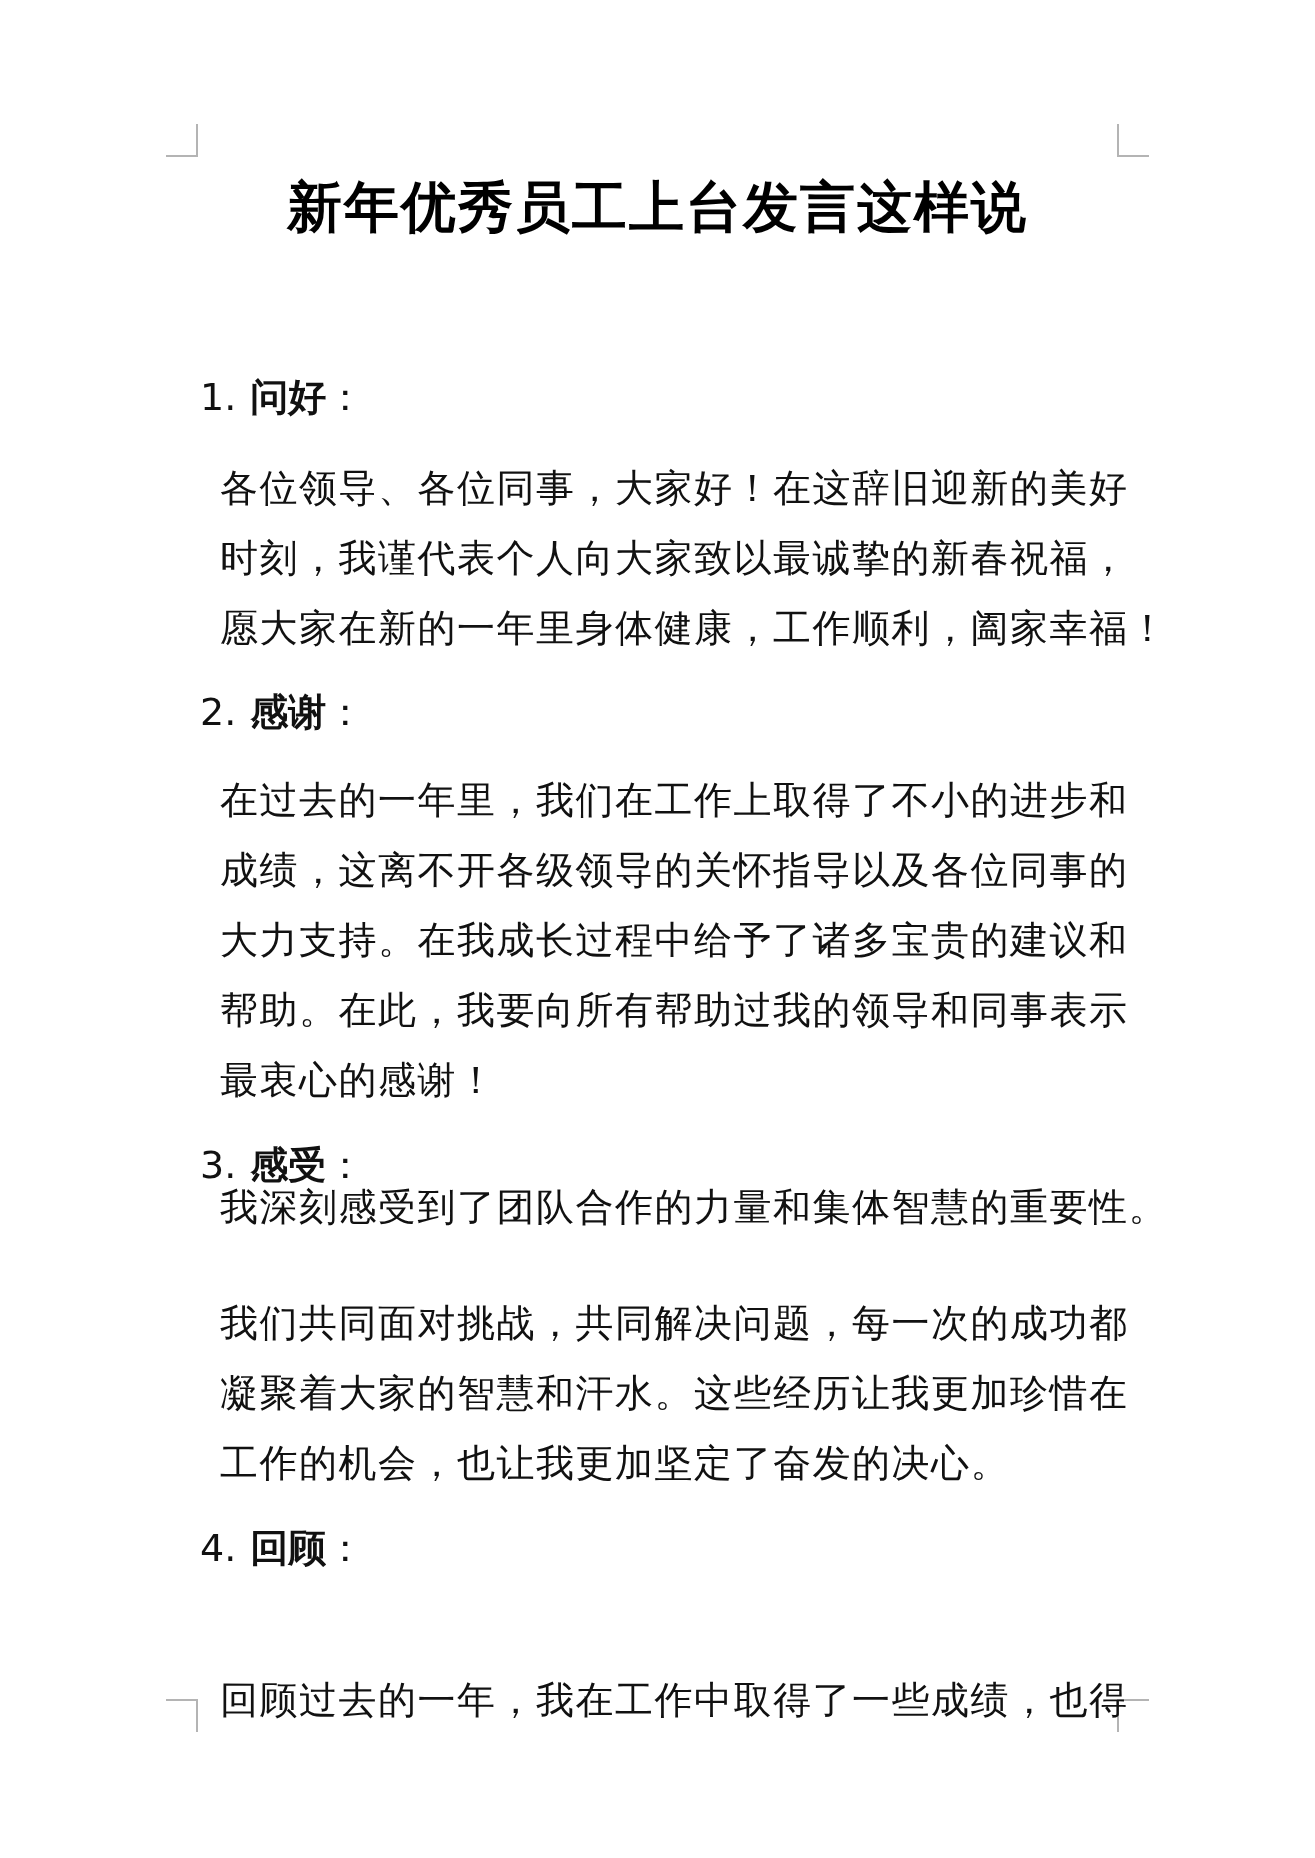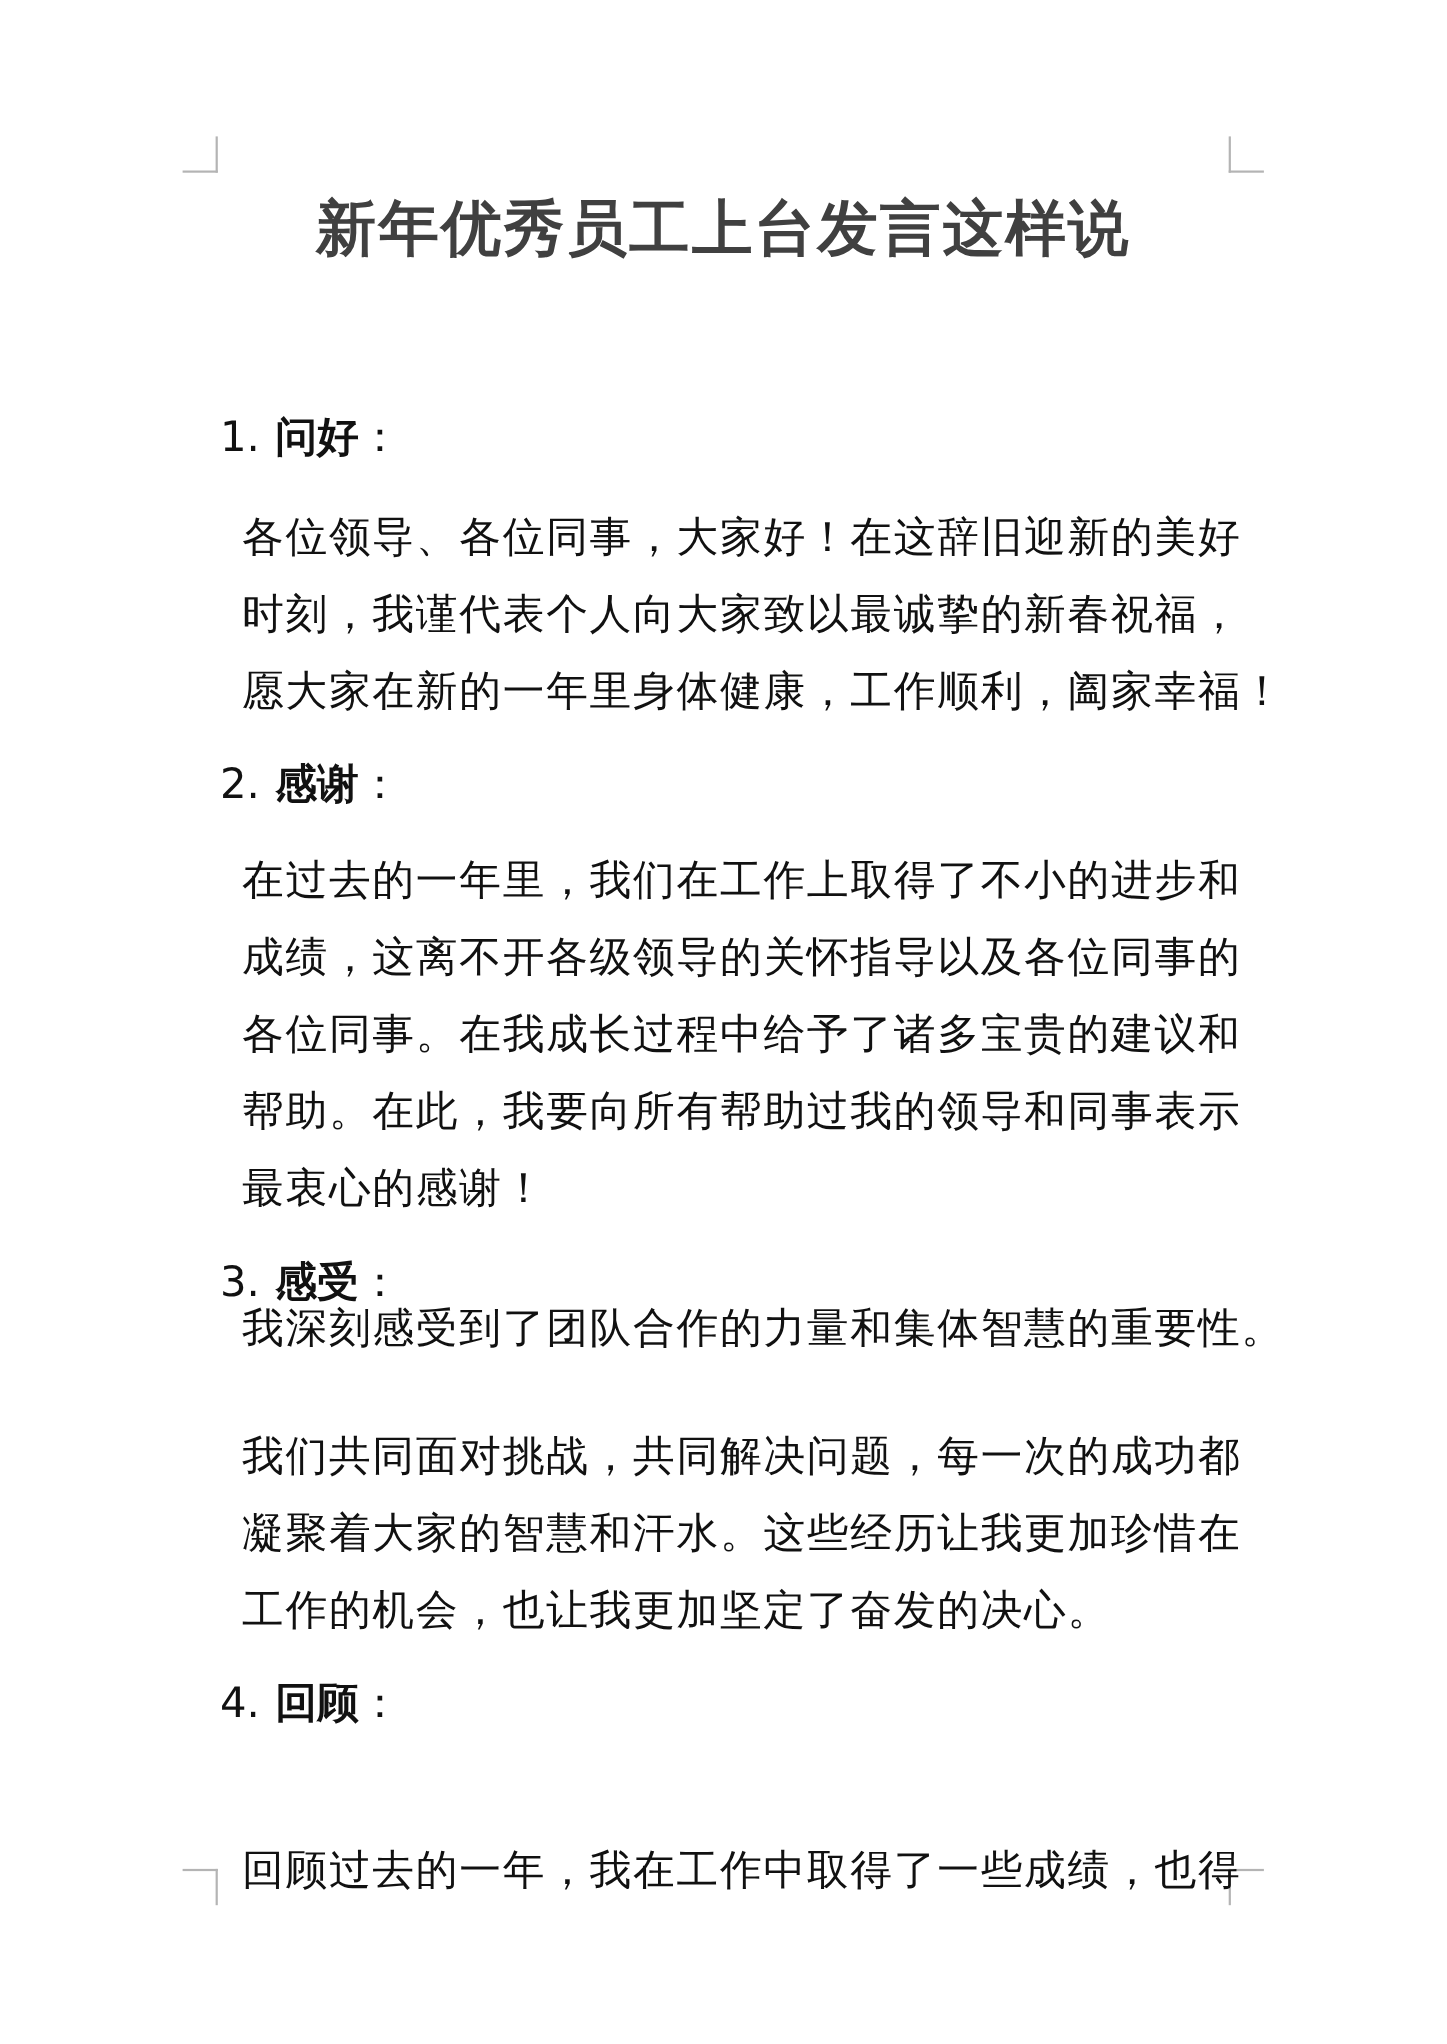--- a/index.html
+++ b/index.html
@@ -28,21 +28,21 @@
     .corner.tr { left: 1117px; top: 124px; border-left-width: 2px; border-bottom-width: 2px; }
     .corner.bl { left: 166px; top: 1699px; border-right-width: 2px; border-top-width: 2px; }
     .corner.br { left: 1117px; top: 1699px; border-left-width: 2px; border-top-width: 2px; }
 
     .title {
       position: absolute;
       left: 0;
       width: 1315px;
       top: 174px;
       text-align: center;
-      color: #404040;
+      color: #000000;
       font-size: 55px;
       font-weight: bold;
       line-height: 66px;
       letter-spacing: 2px;
       font-family: "DejaVu Serif", "Liberation Serif", serif;
     }
     .section-heading {
       position: absolute;
       left: 200px;
       font-size: 38px;
@@ -85,21 +85,21 @@
 </div>
 <div class="body-line" style="top:465px;">各位领导、各位同事，大家好！在这辞旧迎新的美好</div>
 <div class="body-line" style="top:535px;">时刻，我谨代表个人向大家致以最诚挚的新春祝福，</div>
 <div class="body-line" style="top:605px;text-align:right;">愿大家在新的一年里身体健康，工作顺利，阖家幸福！</div>
 
 <div class="section-heading" style="top:689px;">
   <span class="num">2.</span><span class="label">感谢</span><span class="colon">：</span>
 </div>
 <div class="body-line" style="top:777px;">在过去的一年里，我们在工作上取得了不小的进步和</div>
 <div class="body-line" style="top:847px;">成绩，这离不开各级领导的关怀指导以及各位同事的</div>
-<div class="body-line" style="top:917px;">各位同事。在我成长过程中给予了诸多宝贵的建议和</div>
+<div class="body-line" style="top:917px;">大力支持。在我成长过程中给予了诸多宝贵的建议和</div>
 <div class="body-line" style="top:987px;">帮助。在此，我要向所有帮助过我的领导和同事表示</div>
 <div class="body-line" style="top:1057px;">最衷心的感谢！</div>
 
 <div class="section-heading" style="top:1142px;">
   <span class="num">3.</span><span class="label">感受</span><span class="colon">：</span>
 </div>
 <div class="body-line" style="top:1184px;">我深刻感受到了团队合作的力量和集体智慧的重要性。</div>
 <div class="body-line" style="top:1300px;">我们共同面对挑战，共同解决问题，每一次的成功都</div>
 <div class="body-line" style="top:1370px;">凝聚着大家的智慧和汗水。这些经历让我更加珍惜在</div>
 <div class="body-line" style="top:1440px;">工作的机会，也让我更加坚定了奋发的决心。</div>

